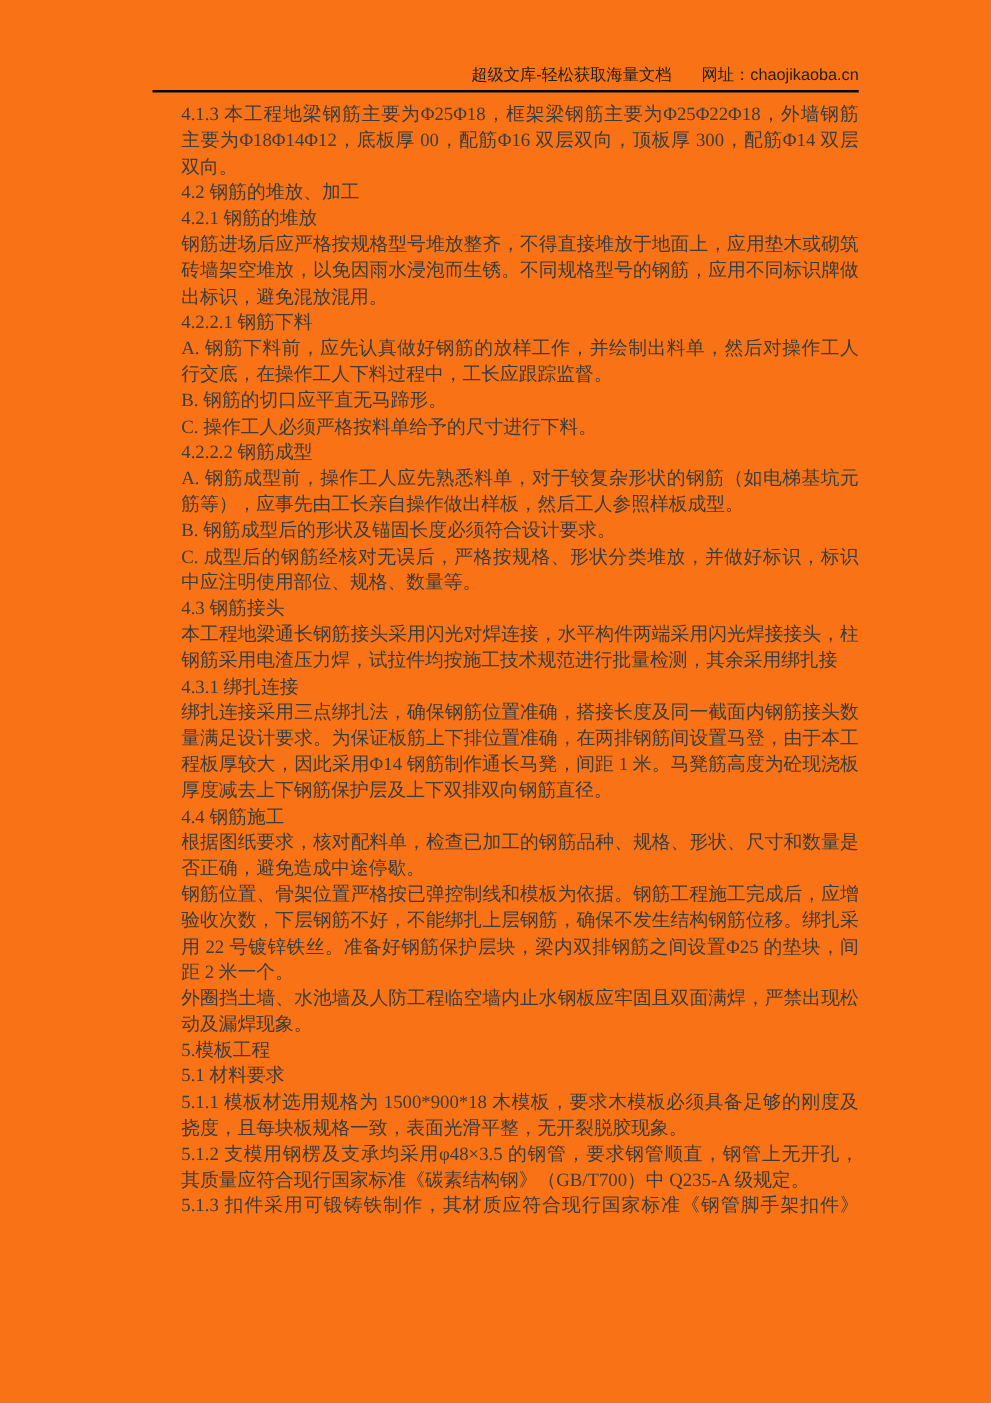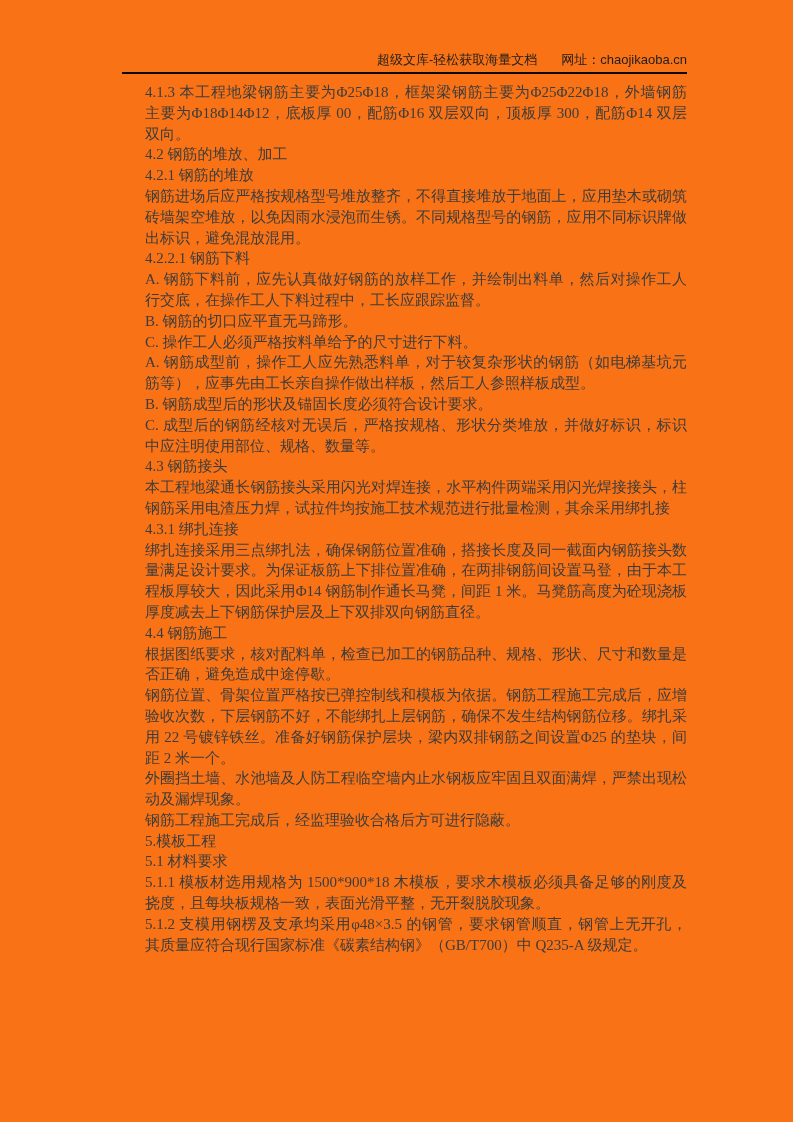--- a/index.html
+++ b/index.html
@@ -67,20 +67,21 @@
       <div class="line">4.2 钢筋的堆放、加工</div>
       <div class="line">4.2.1 钢筋的堆放</div>
       <div class="line fill">钢筋进场后应严格按规格型号堆放整齐，不得直接堆放于地面上，应用垫木或砌筑</div>
       <div class="line fill">砖墙架空堆放，以免因雨水浸泡而生锈。不同规格型号的钢筋，应用不同标识牌做</div>
       <div class="line">出标识，避免混放混用。</div>
       <div class="line">4.2.2.1 钢筋下料</div>
       <div class="line fill">A. 钢筋下料前，应先认真做好钢筋的放样工作，并绘制出料单，然后对操作工人进</div>
       <div class="line">行交底，在操作工人下料过程中，工长应跟踪监督。</div>
       <div class="line">B. 钢筋的切口应平直无马蹄形。</div>
       <div class="line">C. 操作工人必须严格按料单给予的尺寸进行下料。</div>
+      <div class="line">4.2.2.2 钢筋成型</div>
       <div class="line fill">A. 钢筋成型前，操作工人应先熟悉料单，对于较复杂形状的钢筋（如电梯基坑元宝</div>
       <div class="line">筋等），应事先由工长亲自操作做出样板，然后工人参照样板成型。</div>
       <div class="line">B. 钢筋成型后的形状及锚固长度必须符合设计要求。</div>
       <div class="line fill">C. 成型后的钢筋经核对无误后，严格按规格、形状分类堆放，并做好标识，标识</div>
       <div class="line">中应注明使用部位、规格、数量等。</div>
       <div class="line">4.3 钢筋接头</div>
       <div class="line fill">本工程地梁通长钢筋接头采用闪光对焊连接，水平构件两端采用闪光焊接接头，柱</div>
       <div class="line">钢筋采用电渣压力焊，试拉件均按施工技术规范进行批量检测，其余采用绑扎接头。</div>
       <div class="line">4.3.1 绑扎连接</div>
       <div class="line fill">绑扎连接采用三点绑扎法，确保钢筋位置准确，搭接长度及同一截面内钢筋接头数</div>
@@ -89,22 +90,22 @@
       <div class="line">厚度减去上下钢筋保护层及上下双排双向钢筋直径。</div>
       <div class="line">4.4 钢筋施工</div>
       <div class="line fill">根据图纸要求，核对配料单，检查已加工的钢筋品种、规格、形状、尺寸和数量是</div>
       <div class="line">否正确，避免造成中途停歇。</div>
       <div class="line fill">钢筋位置、骨架位置严格按已弹控制线和模板为依据。钢筋工程施工完成后，应增加</div>
       <div class="line fill">验收次数，下层钢筋不好，不能绑扎上层钢筋，确保不发生结构钢筋位移。绑扎采</div>
       <div class="line fill">用 22 号镀锌铁丝。准备好钢筋保护层块，梁内双排钢筋之间设置Φ25 的垫块，间</div>
       <div class="line">距 2 米一个。</div>
       <div class="line fill">外圈挡土墙、水池墙及人防工程临空墙内止水钢板应牢固且双面满焊，严禁出现松</div>
       <div class="line">动及漏焊现象。</div>
-      <div class="line">钢筋工程施工完成后，经监理验收合格后方可进行隐蔽。</div>
       <div class="line">5.模板工程</div>
       <div class="line">5.1 材料要求</div>
       <div class="line fill">5.1.1 模板材选用规格为 1500*900*18 木模板，要求木模板必须具备足够的刚度及</div>
       <div class="line">挠度，且每块板规格一致，表面光滑平整，无开裂脱胶现象。</div>
       <div class="line fill">5.1.2 支模用钢楞及支承均采用φ48×3.5 的钢管，要求钢管顺直，钢管上无开孔，</div>
       <div class="line">其质量应符合现行国家标准《碳素结构钢》（GB/T700）中 Q235-A 级规定。</div>
+      <div class="line fill">5.1.3 扣件采用可锻铸铁制作，其材质应符合现行国家标准《钢管脚手架扣件》</div>
     </div>
 
 </div>
 
 </body></html>

